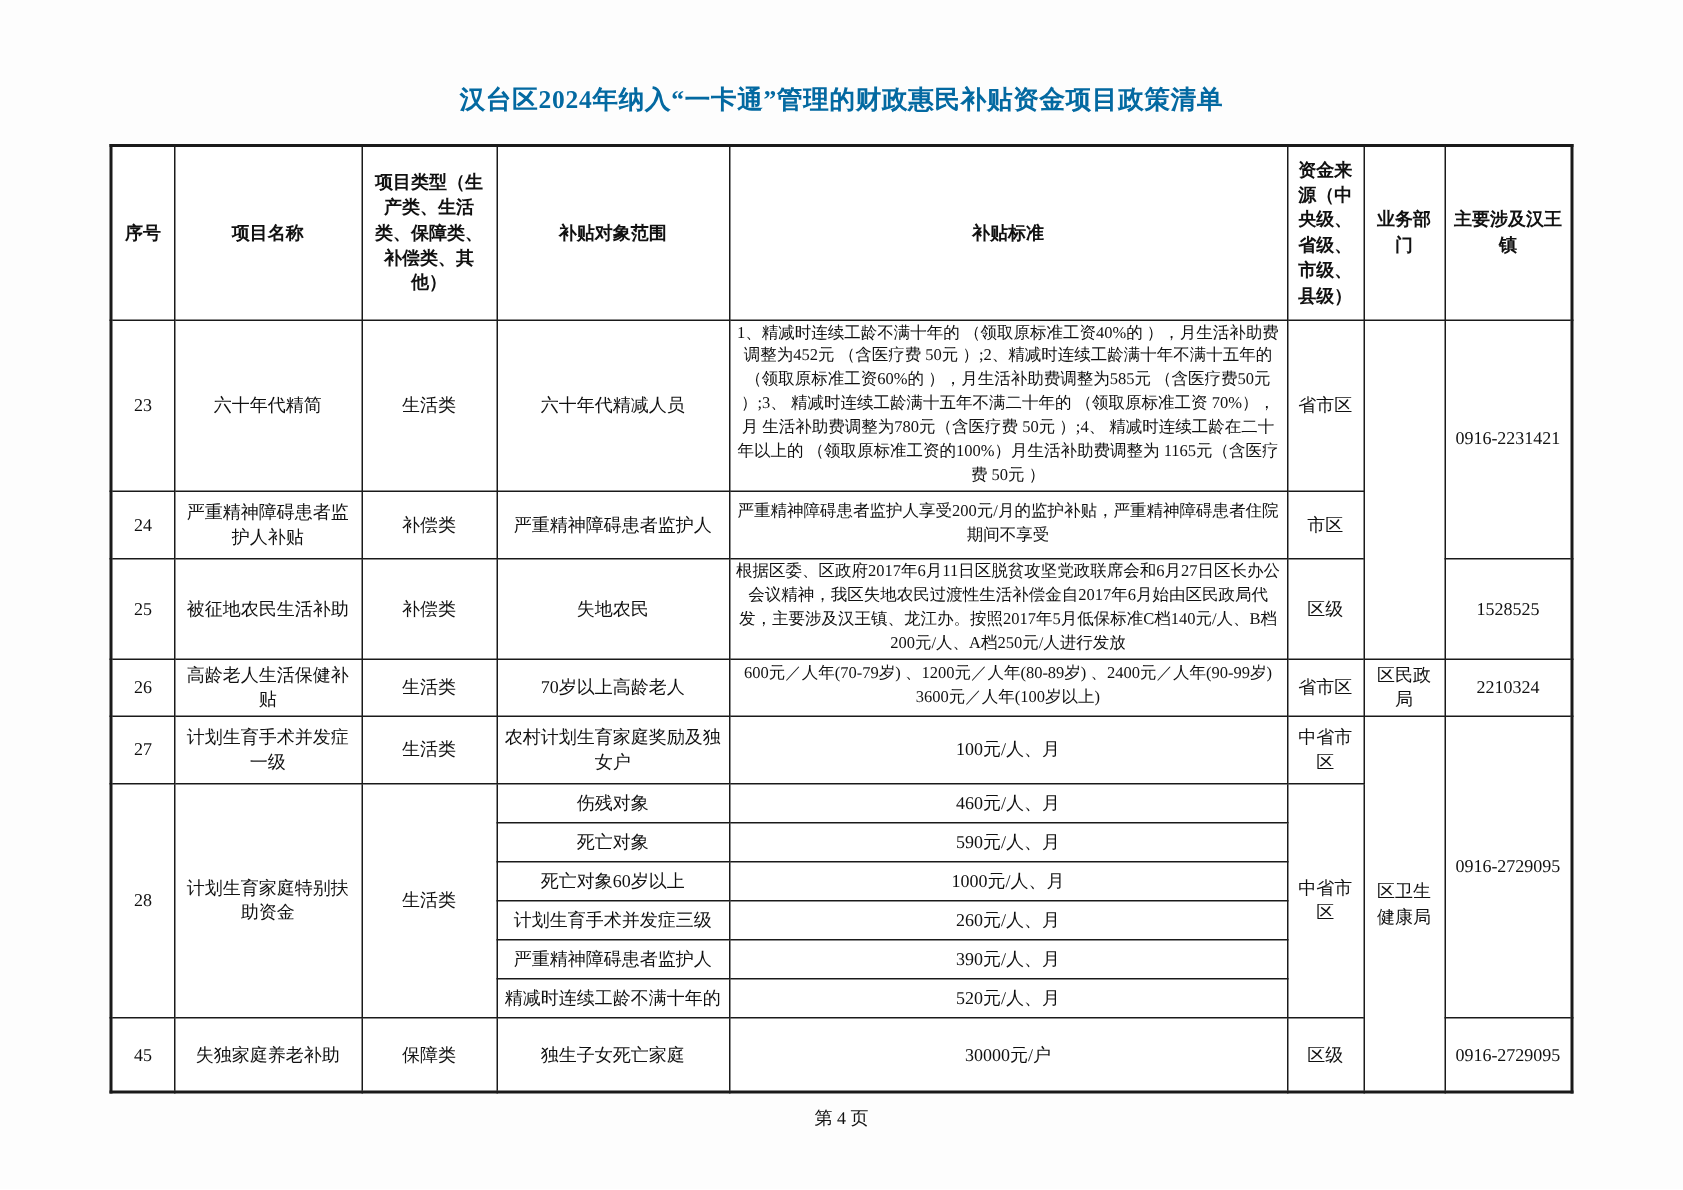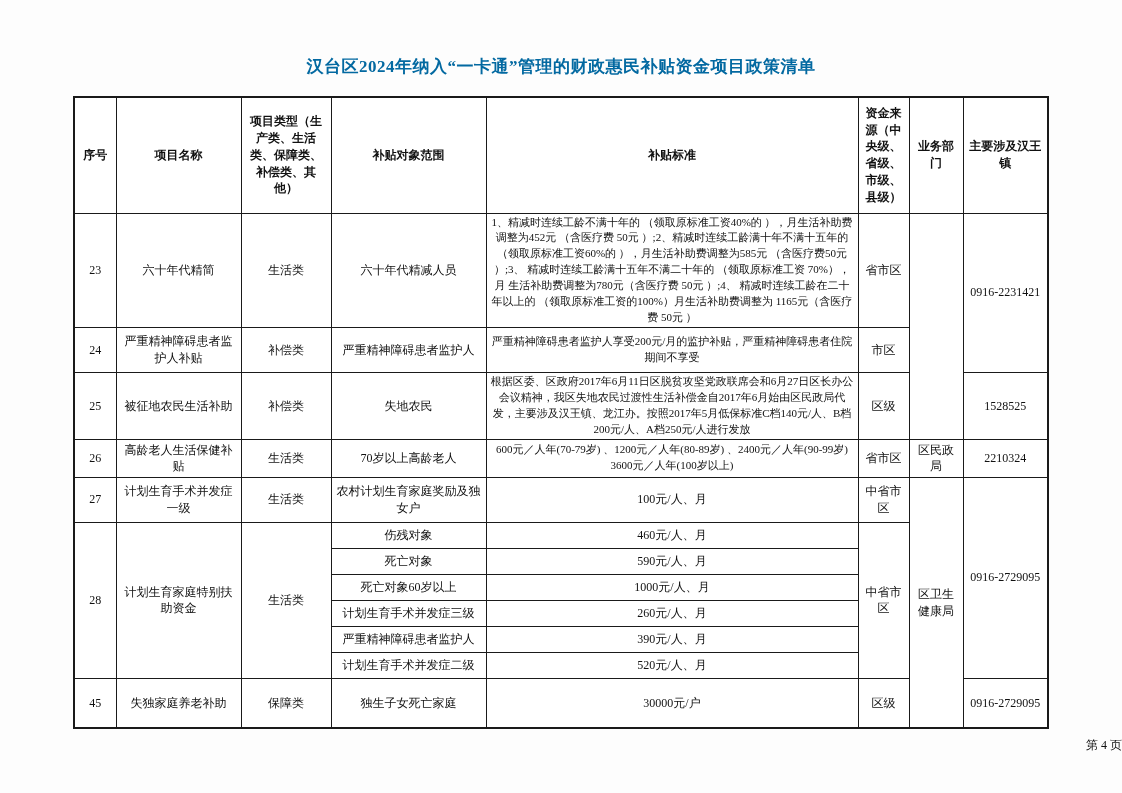--- a/index.html
+++ b/index.html
@@ -63,21 +63,21 @@
   tr.h-r25     { height: 57px; }
   tr.h-r26     { height: 38px; }
   tr.h-r27     { height: 45px; }
   tr.h-sub     { height: 26px; }
   tr.h-r29     { height: 50px; }
   .footer {
     position: absolute;
     top: 737px;
     left: 0;
     width: 100%;
-    text-align: right;
+    text-align: center;
     font-size: 12px;
     color: #111;
   }
 </style>
 </head>
 <body>
 
 <div class="page">
 
   <h1 class="title">汉台区2024年纳入“一卡通”管理的财政惠民补贴资金项目政策清单</h1>
@@ -176,21 +176,21 @@
     </tr>
     <tr class="h-sub">
       <td>计划生育手术并发症三级</td>
       <td>260元/人、月</td>
     </tr>
     <tr class="h-sub">
       <td>严重精神障碍患者监护人</td>
       <td>390元/人、月</td>
     </tr>
     <tr class="h-sub">
-      <td>计划生育手术并发症二级</td>
+      <td>精减时连续工龄不满十年的</td>
       <td>520元/人、月</td>
     </tr>
 
     <tr class="h-r29">
       <td>45</td>
       <td>失独家庭养老补助</td>
       <td>保障类</td>
       <td>独生子女死亡家庭</td>
       <td>30000元/户</td>
       <td>区级</td>

